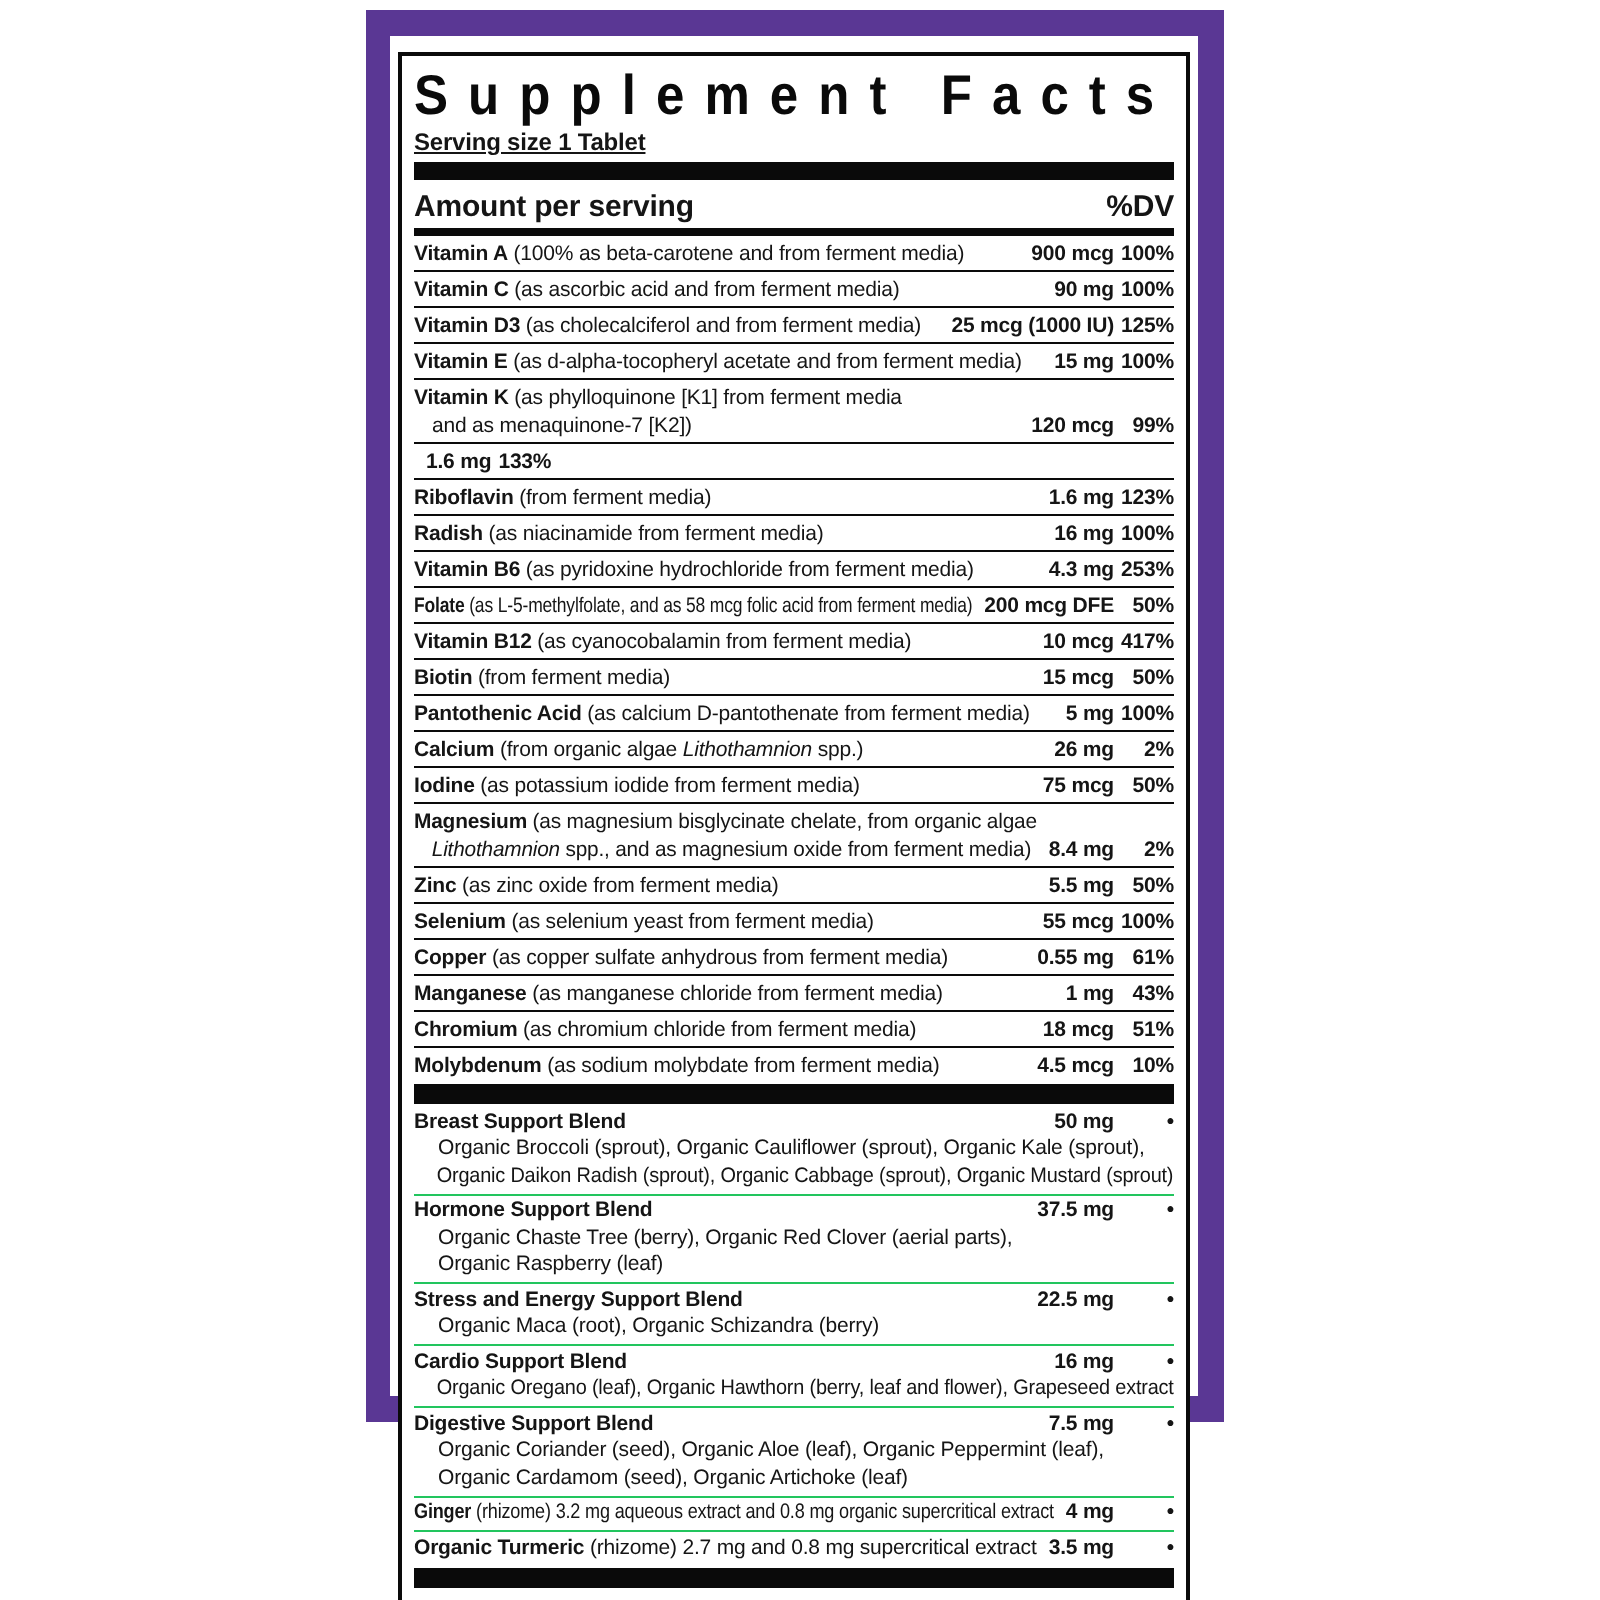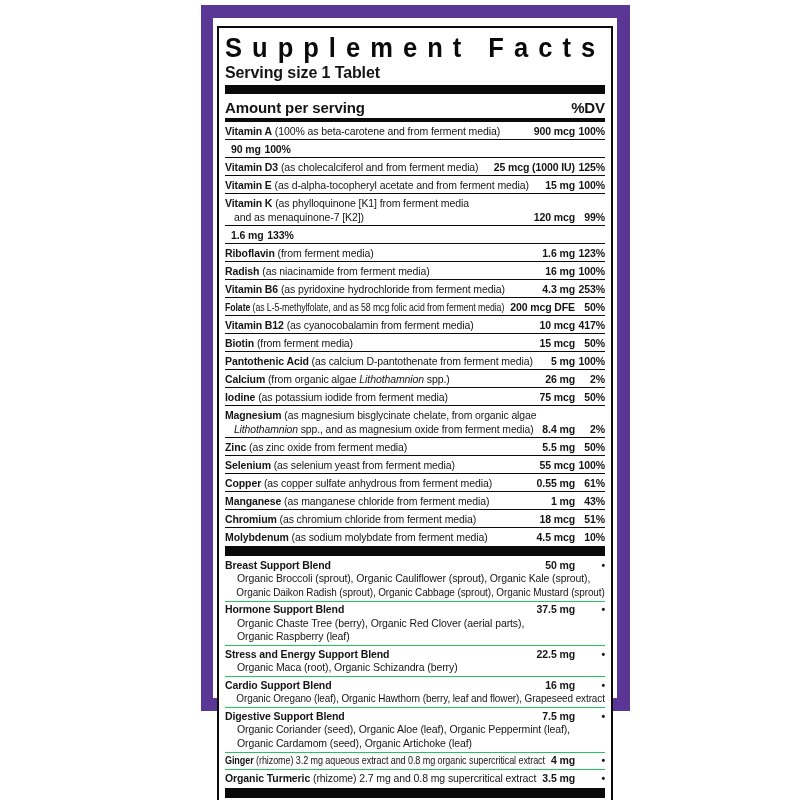--- a/index.html
+++ b/index.html
@@ -1,36 +1,36 @@
 <!DOCTYPE html>
 <html style="--purple: #5a3794;"><head>
 <meta charset="utf-8">
 <style>
   html,body{margin:0;padding:0;}
   body{
     width:800px;height:800px;background:#ffffff;position:relative;
     font-family:"Liberation Sans", sans-serif;color:#151515;
   }
   .purple-frame{
-    position:absolute;left:201px;top:5px;width:429px;height:706px;
+    position:absolute;left:183px;top:5px;width:429px;height:706px;
     background:var(--purple,#5a3794);
   }
   .frame-inner{
     position:absolute;left:12px;top:13px;right:13px;bottom:13px;background:#ffffff;
   }
   .label{
     margin:8px 4px 0 4px;border:2px solid #0a0a0a;background:#ffffff;
     padding:4px 6px 6px 6px;box-sizing:border-box;width:396px;
     letter-spacing:-0.1px;
   }
   .title{
     font-size:28px;font-weight:800;letter-spacing:11px;line-height:31px;
     white-space:nowrap;color:#0a0a0a;
   }
-  .serving{font-size:16px;font-weight:bold;margin:1px 0 3px 0;}
+  .serving{font-size:12px;font-weight:bold;margin:1px 0 3px 0;text-decoration:underline;}
   .bar{background:#0a0a0a;}
   .bar-serving{height:9px;margin-bottom:2px;}
   .bar-header{height:4px;}
   .bar-section{height:10px;margin:1px 0;}
   .bar-foot{height:10px;margin:1px 0 2px 0;}
   .header-row{display:flex;justify-content:space-between;align-items:flex-end;
     font-size:15px;font-weight:bold;padding:3px 0 2px 0;}
   .rows{font-size:10.5px;line-height:14px;}
   .row{display:flex;align-items:flex-end;padding:1.5px 0;}
   .row + .row{border-top:1px solid #0a0a0a;}
@@ -62,20 +62,21 @@
         <span>%DV</span>
       </div>
       <div class="bar bar-header"></div>
       <div class="rows" id="nutrients">
           <div class="row">
             <div class="desc fit"><b>Vitamin A</b> (100% as beta-carotene and from ferment media)</div>
             <div class="amt">900 mcg</div>
             <div class="dvc">100%</div>
           </div>
           <div class="row">
+            <div class="desc fit"><b>Vitamin C</b> (as ascorbic acid and from ferment media)</div>
             <div class="amt">90 mg</div>
             <div class="dvc">100%</div>
           </div>
           <div class="row">
             <div class="desc fit"><b>Vitamin D3</b> (as cholecalciferol and from ferment media)</div>
             <div class="amt">25 mcg (1000 IU)</div>
             <div class="dvc">125%</div>
           </div>
           <div class="row">
             <div class="desc fit"><b>Vitamin E</b> (as d-alpha-tocopheryl acetate and from ferment media)</div>

